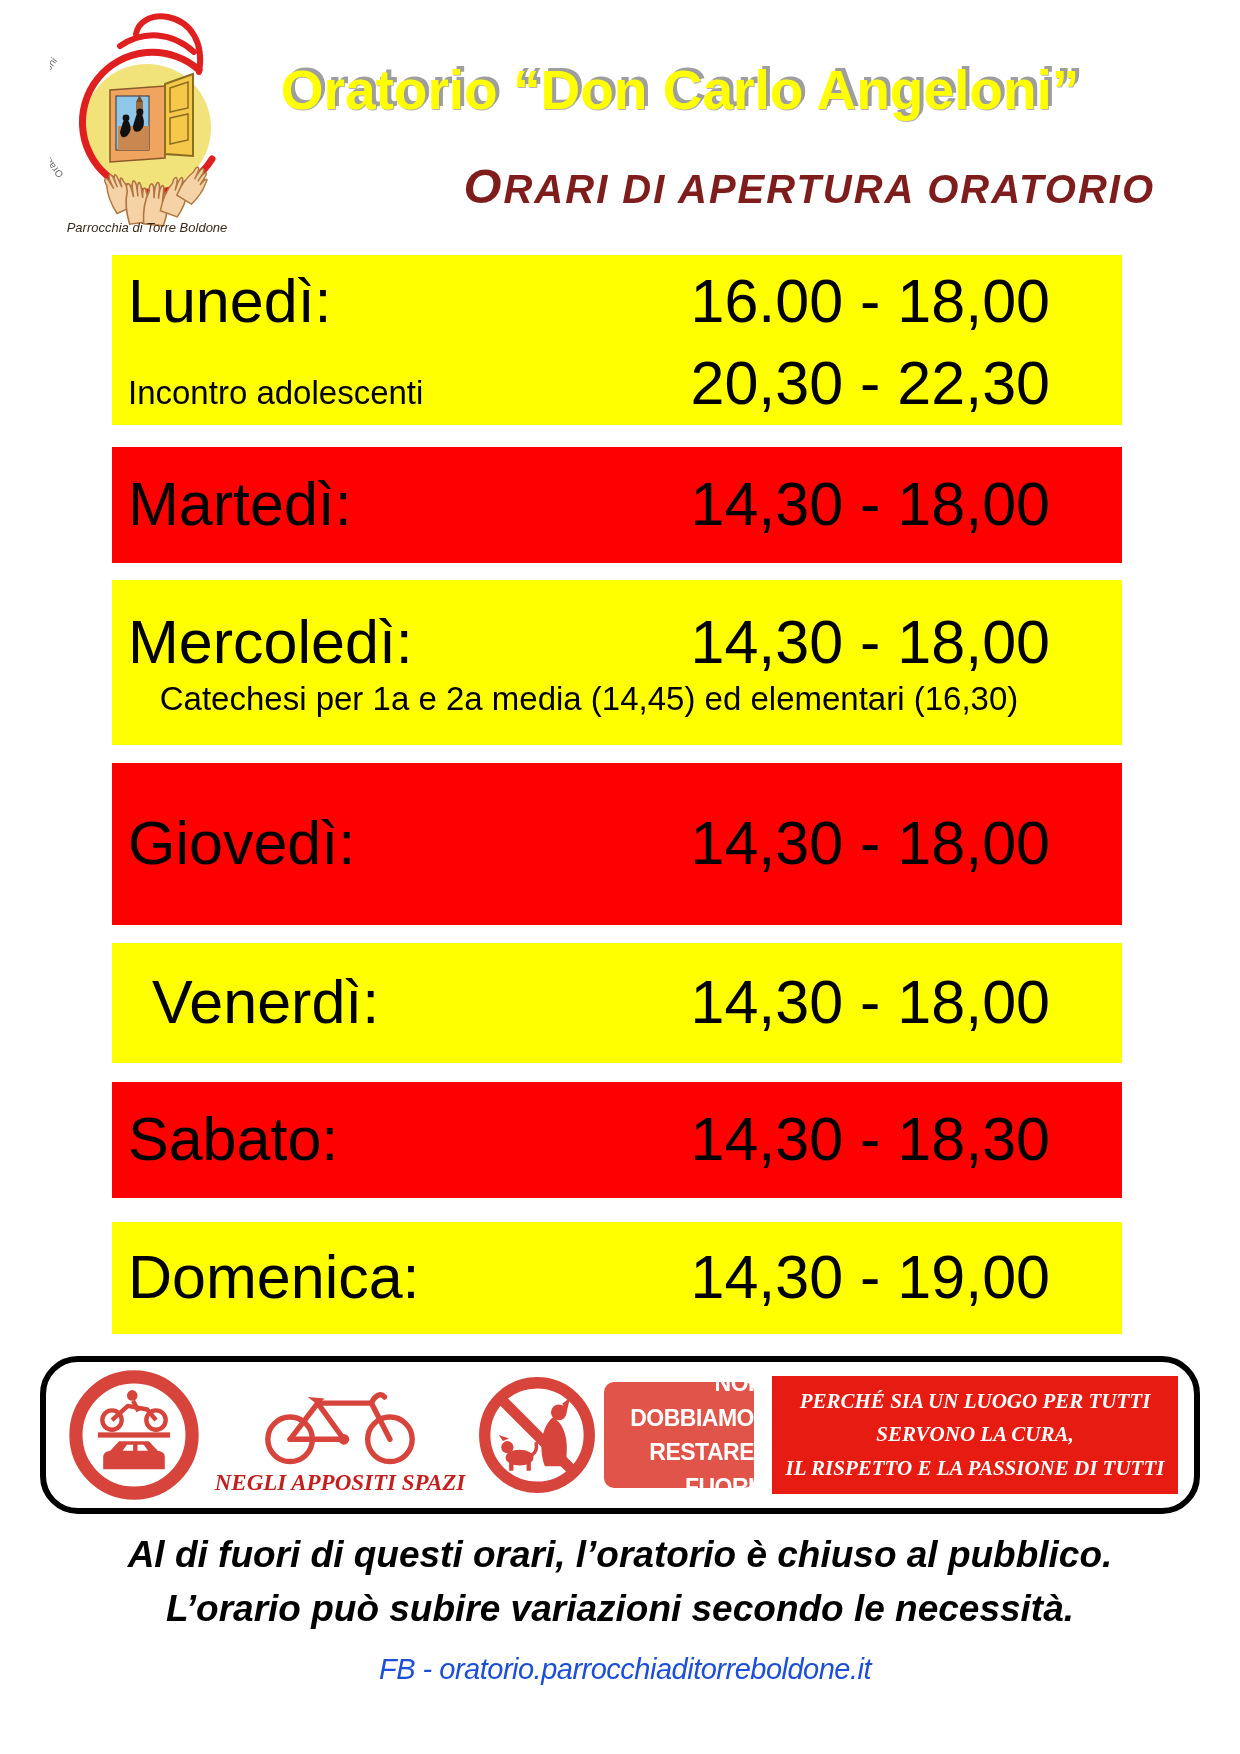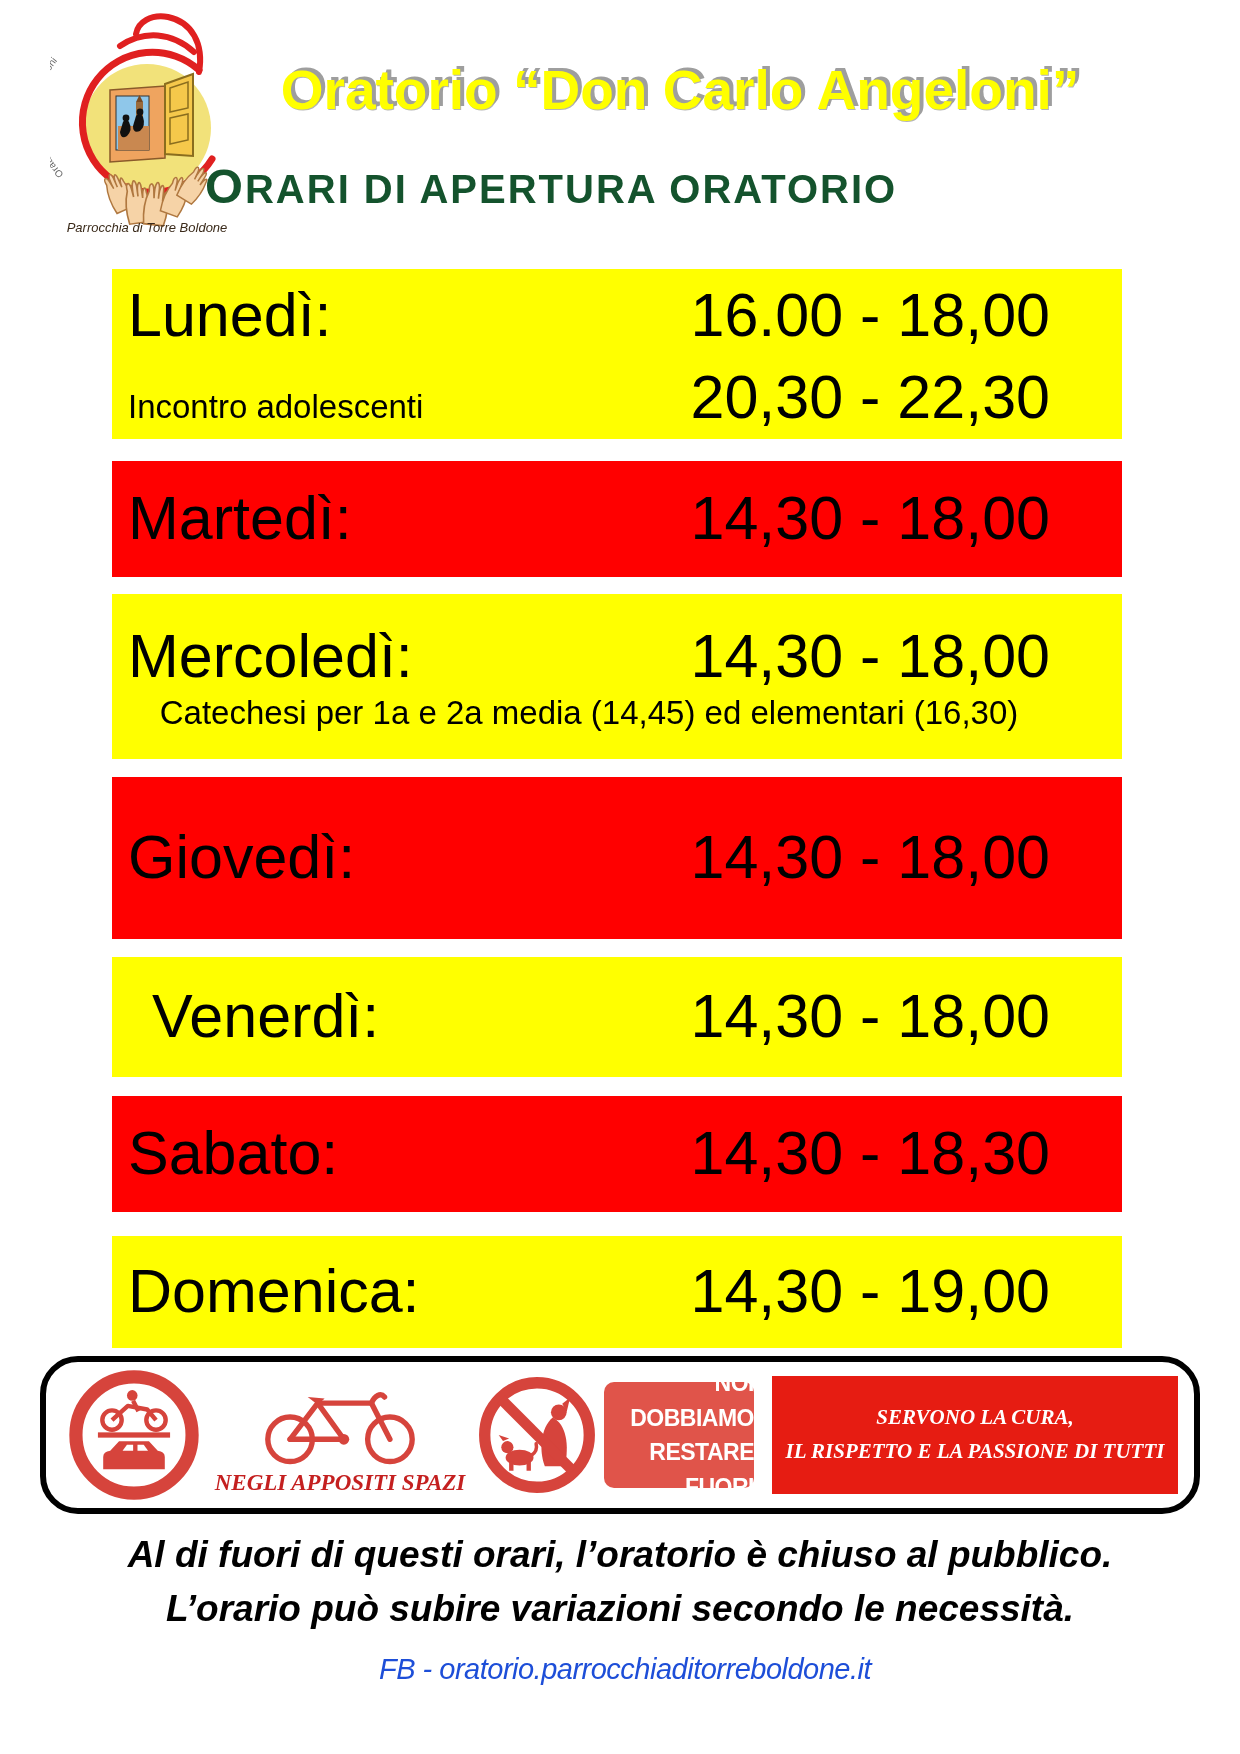--- a/index.html
+++ b/index.html
@@ -9,26 +9,26 @@
     background:#ffffff; font-family:"Liberation Sans", sans-serif; overflow:hidden;
   }
   
   .logo { position:absolute; left:50px; top:6px; width:190px; height:232px; }
   .title {
     position:absolute; left:205px; top:58px; width:950px; text-align:center;
     font-size:55px; font-weight:bold; color:#ffff00; letter-spacing:0px;
     text-shadow:4px -3px 0 #9e9e9e, 1px 1px 0 #b5b5b5;
   }
   .subtitle {
-    position:absolute; left:205px; top:158px; width:950px; text-align:left;
-    font-size:40px; font-weight:bold; color:#14532d; letter-spacing:2px;
+    position:absolute; left:205px; top:158px; width:950px; text-align:right;
+    font-size:40px; font-weight:bold; color:#7f1d1d; letter-spacing:2px;font-style:italic;
   }
   .subtitle::first-letter { font-size:1.22em; }
   
-  .schedule { position:absolute; left:112px; top:255px; width:1010px;margin-top:14px; }
+  .schedule { position:absolute; left:112px; top:255px; width:1010px; }
   .band { display:flex; flex-direction:column; justify-content:center; padding:0 72px 0 16px; color:#000; }
   .band .line { display:flex; justify-content:space-between; align-items:baseline; }
   .day, .time { font-size:61px; line-height:1.18; white-space:nowrap; }
   .note-left { font-size:33px; }
   .note-center { text-align:center; font-size:33px; margin-top:2px; }
   .h-lun { height:170px; margin-bottom:22px; padding-top:6px; justify-content:space-around; }
   .h-mar { height:116px; margin-bottom:17px; }
   .h-mer { height:165px; margin-bottom:18px; }
   .h-gio { height:162px; margin-bottom:18px; }
   .h-ven { height:120px; margin-bottom:19px;padding-left:40px; }
@@ -237,20 +237,21 @@
       </g>
       <line x1="29" y1="29" x2="111" y2="111" stroke="#d6443c" stroke-width="12"></line>
     </svg>
 
     <div class="noi-box">
       <div>NOI DOBBIAMO</div>
       <div>RESTARE FUORI</div>
     </div>
 
     <div class="message-box">
+      <div>PERCHÉ SIA UN LUOGO PER TUTTI</div>
       <div>SERVONO LA CURA,</div>
       <div>IL RISPETTO E LA PASSIONE DI TUTTI</div>
     </div>
 
   </section>
 
   <div class="closing">
     <div>Al di fuori di questi orari, l’oratorio è chiuso al pubblico.</div>
     <div>L’orario può subire variazioni secondo le necessità.</div>
   </div>

